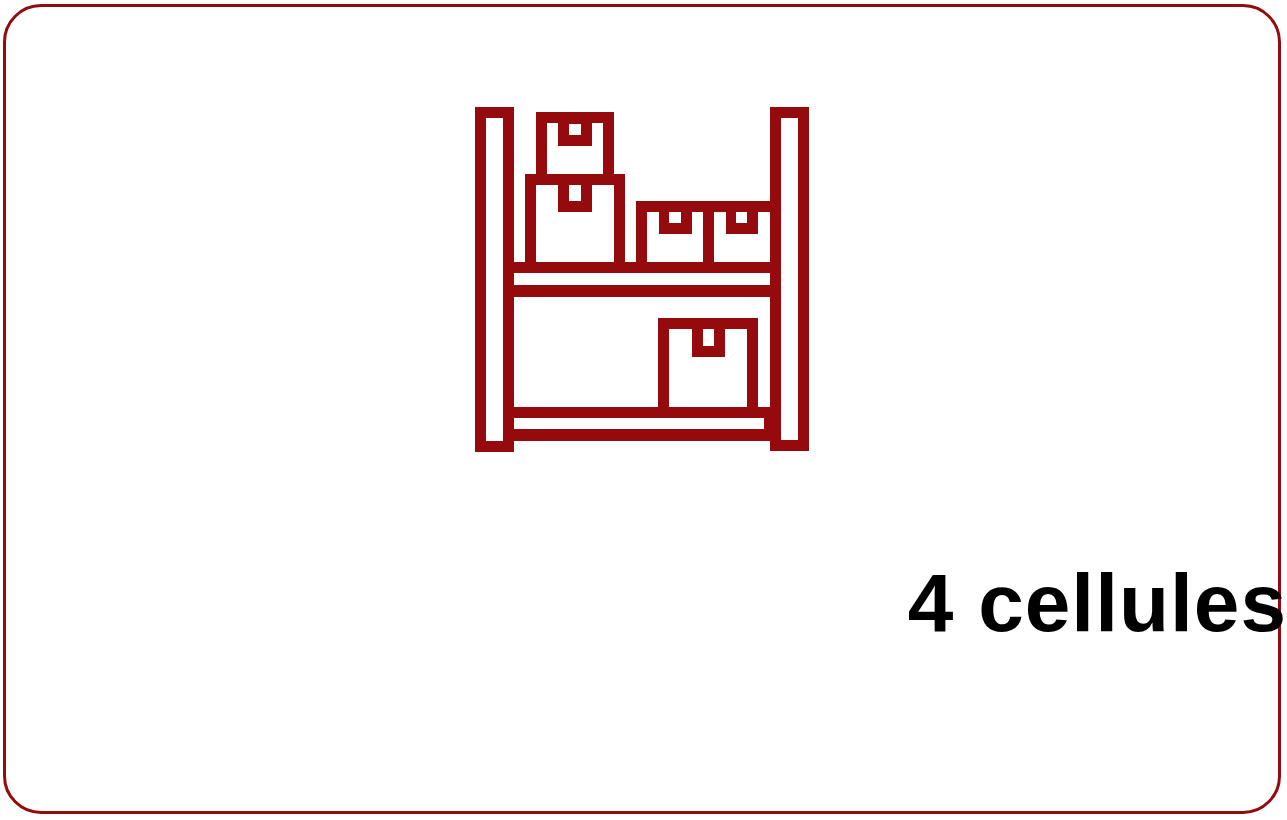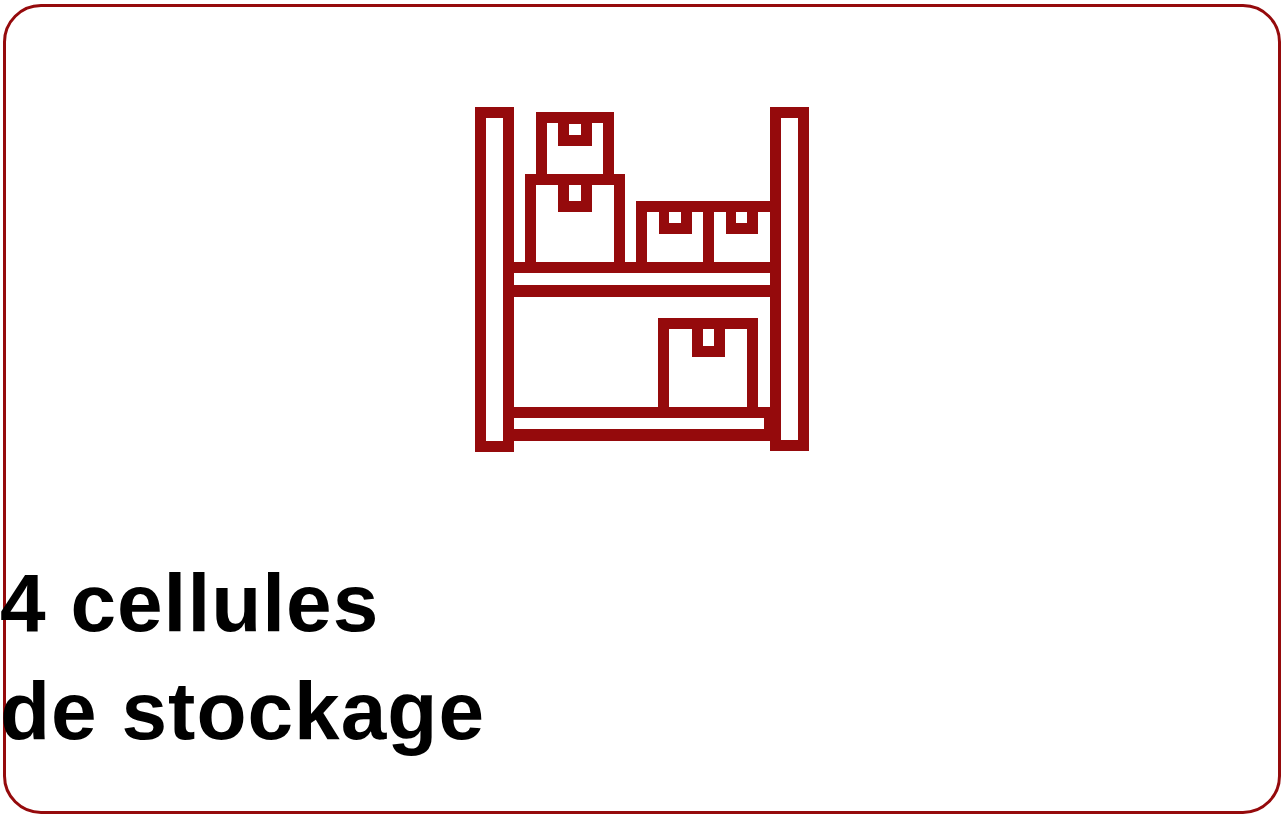--- a/index.html
+++ b/index.html
@@ -14,21 +14,21 @@
   }
   .icon-wrap {
     position: absolute;
     left: 474px; top: 105px;
     width: 336px; height: 348px;
   }
   .icon-wrap svg { display: block; }
   .label {
     position: absolute;
     left: 0; width: 1287px;
-    text-align: left;
+    text-align: right;
     color: #000000;
     font-family: "Liberation Sans", sans-serif;
     font-weight: 700;
     font-size: 82px;
     line-height: 108px;
     top: 549px;
     letter-spacing: 1px;
   }
   .label span { display: block; }
 </style>
@@ -58,14 +58,13 @@
     <path d="M659 212 H692 V234 H659 Z M669 212 V223 H681 V212 Z"></path>
     <path d="M726 212 H758 V234 H726 Z M736 212 V223 H747 V212 Z"></path>
 
     <path d="M658 318 H758 V408 H658 Z M669 329 V408 H747 V329 Z"></path>
     <path d="M692 329 H725 V357 H692 Z M703 329 V346 H714 V329 Z"></path>
   </svg>
 </div>
 
 <div class="label">
   <span>4 cellules</span>
-  <span>de stockage</span>
 </div>
 
 </body></html>

